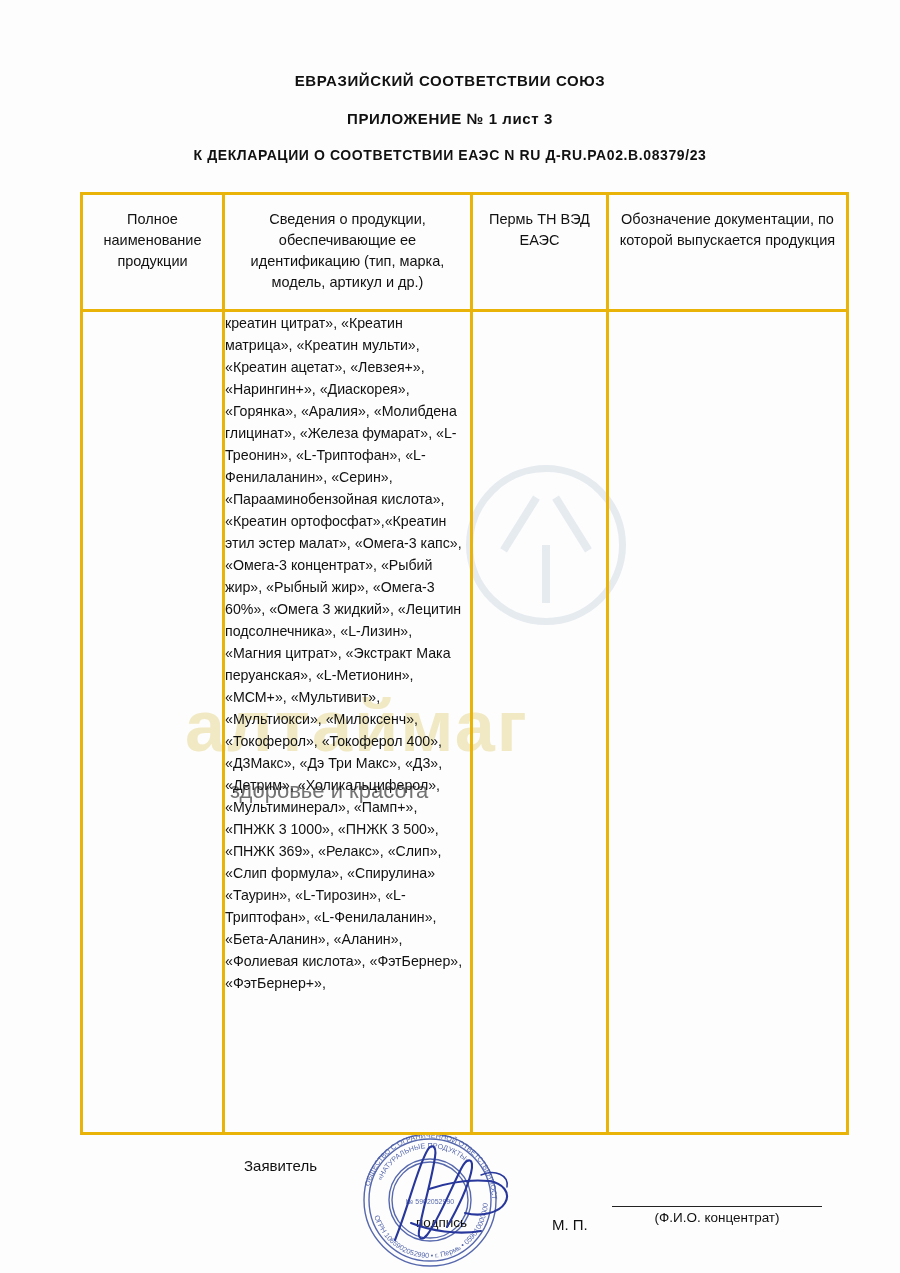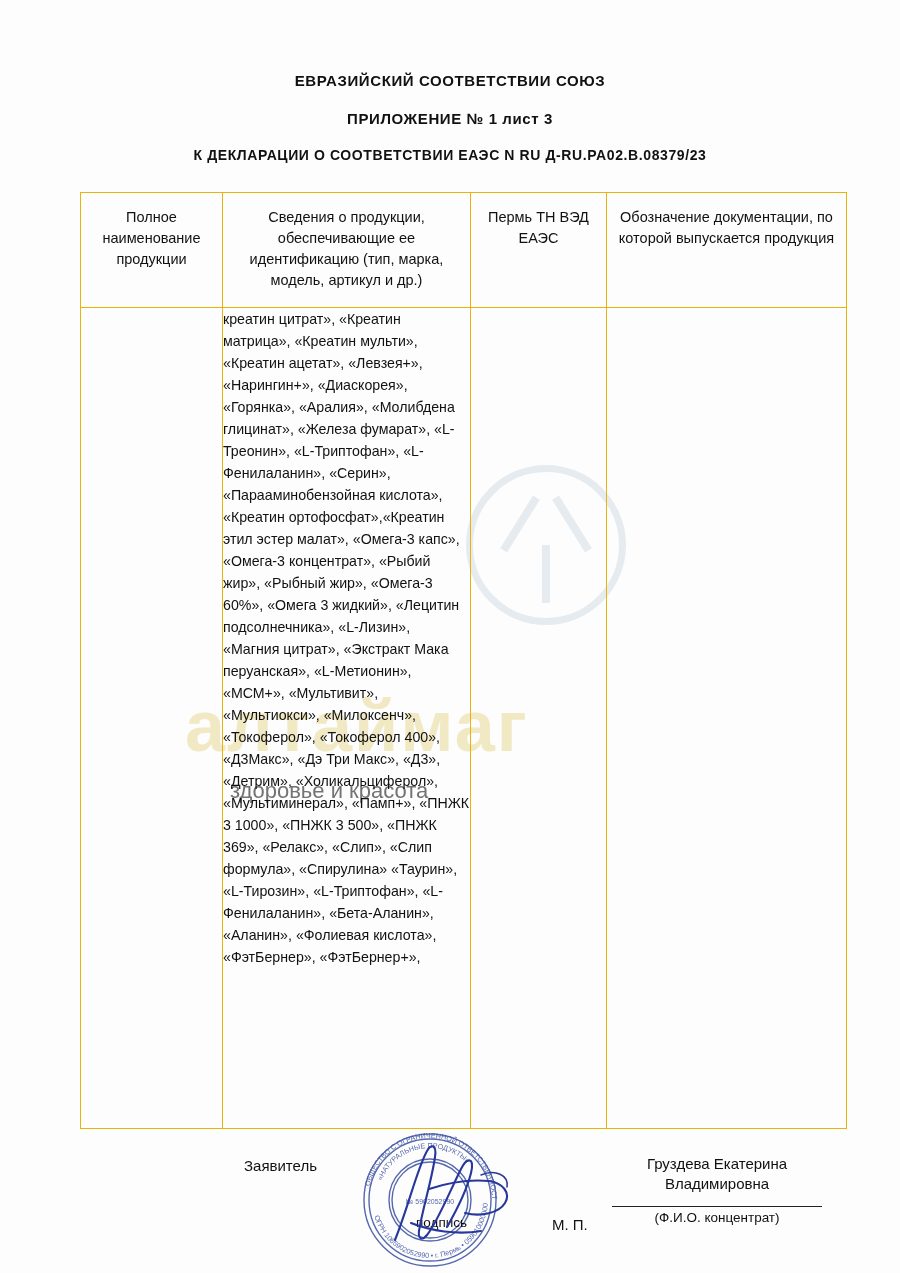--- a/index.html
+++ b/index.html
@@ -97,21 +97,21 @@
   
   .tbl {
     position: absolute;
     left: 80px;
     top: 192px;
     width: 766px;
     border-collapse: collapse;
     table-layout: fixed;
   }
   .tbl td, .tbl th {
-    border: 1px solid #eab308;
+    border: 3px solid #eab308;
     vertical-align: top;
     padding: 0;
   }
   .col1 { width: 142px; }
   .col2 { width: 248px; }
   .col3 { width: 136px; }
   .col4 { width: 240px; }
 
   .tbl thead th {
     font-weight: normal;
@@ -281,18 +281,17 @@
       <g fill="none" stroke="#27379b" stroke-width="1.5" stroke-linecap="round">
         <path d="M96,40 C110,34 124,40 122,52"></path>
       </g>
     </svg>
   </div>
 
   <div class="footer">
     <div class="applicant">Заявитель</div>
     <div class="sign-label">подпись</div>
     <div class="mp">М. П.</div>
-    <div class="fio">Груздева Екатерина Владимировна</div>
     <div class="fio-rule"></div>
     <div class="fio-caption">(Ф.И.О. концентрат)</div>
   </div>
 
 </div>
 
 </body></html>

